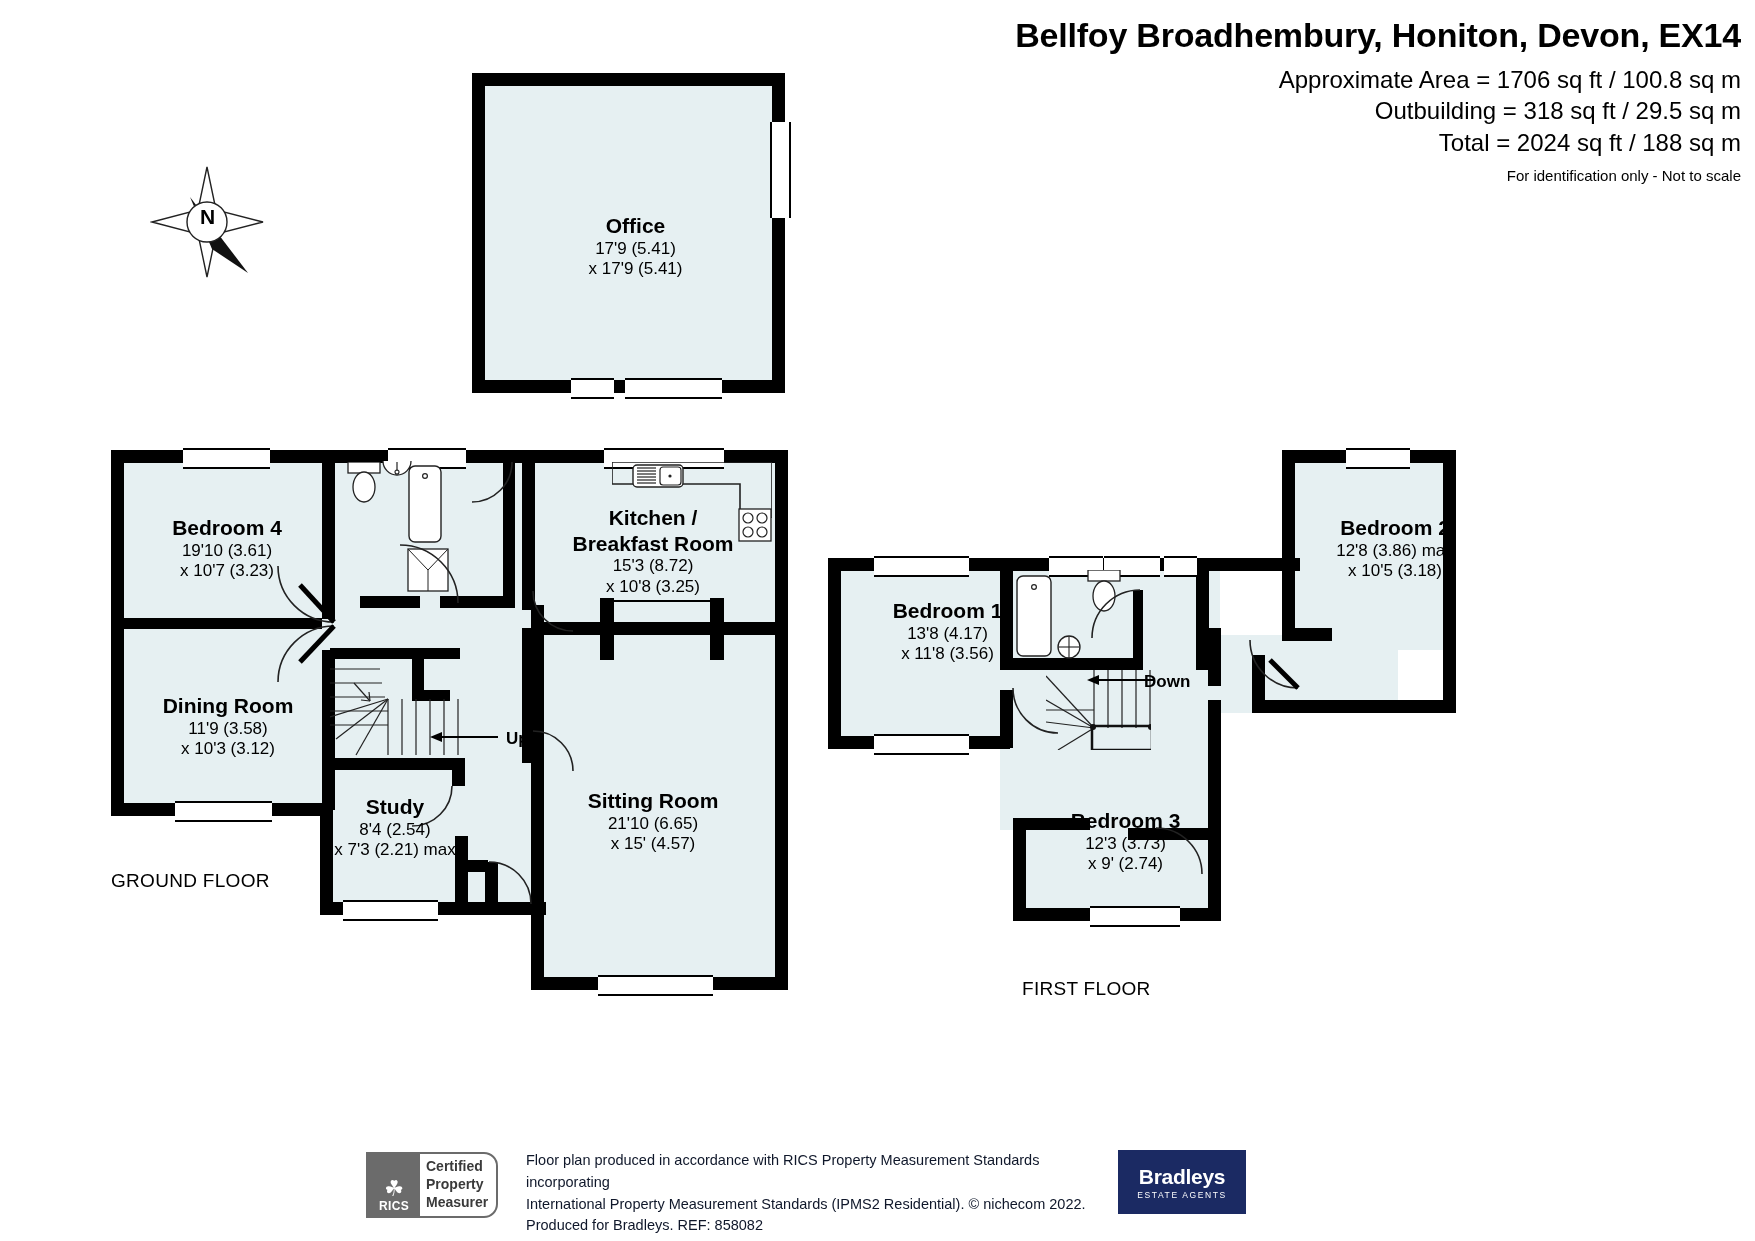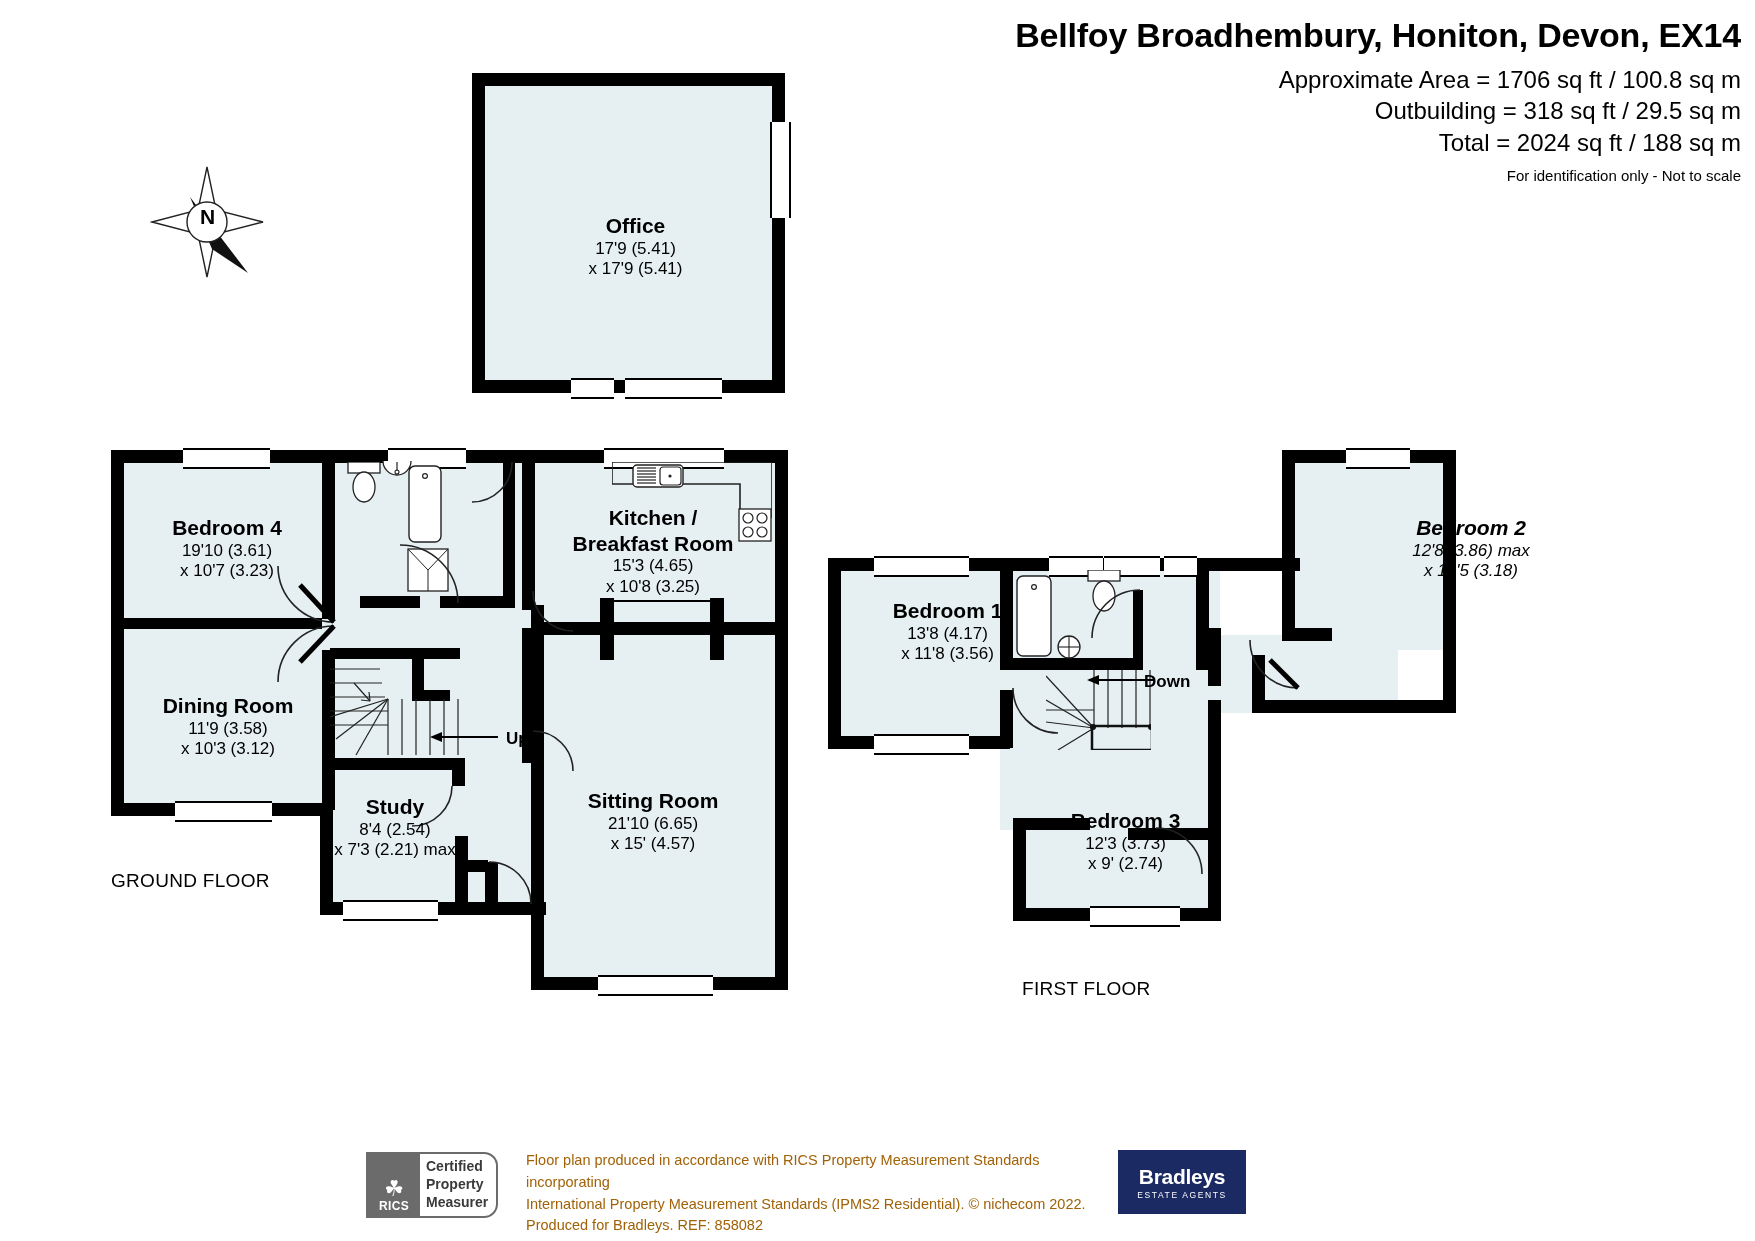--- a/index.html
+++ b/index.html
@@ -38,21 +38,21 @@
   #footer{position:absolute;left:366px;top:1150px;width:1020px;height:80px;}
   #rics-badge{position:absolute;left:0;top:2px;width:128px;height:62px;
               border:2px solid #6b6b6b;border-radius:0 14px 14px 0;background:#fff;
               display:flex;overflow:hidden;}
   #rics-mark{width:52px;background:#6b6b6b;color:#fff;display:flex;flex-direction:column;
              align-items:center;justify-content:flex-end;padding-bottom:3px;}
   #rics-mark .rics-glyph{font-size:22px;line-height:20px;}
   #rics-mark .rics-word{font-size:12px;font-weight:bold;letter-spacing:0.3px;}
   #rics-text{flex:1;display:flex;flex-direction:column;justify-content:center;padding-left:6px;
              color:#3a3a3a;font-size:14px;font-weight:bold;line-height:1.28;}
-  #fineprint{position:absolute;left:160px;top:0;width:580px;color:#a16207;font-size:14.5px;line-height:1.5;}
+  #fineprint{position:absolute;left:160px;top:0;width:580px;color:#0f172a;font-size:14.5px;line-height:1.5;}
   #brand{position:absolute;left:752px;top:0;width:128px;height:64px;background:#1b2a63;
          color:#fff;display:flex;flex-direction:column;align-items:center;justify-content:center;}
   #brand .bname{font-size:21px;font-weight:bold;letter-spacing:-0.3px;}
   #brand .btag{font-size:8.5px;letter-spacing:1.6px;margin-top:1px;}
 </style>
 </head>
 <body>
 
 <div id="title-block">
   <div id="plan-title">Bellfoy Broadhembury, Honiton, Devon, EX14</div>
@@ -281,21 +281,21 @@
 
   <div class="room-label" style="left:300px;top:794px;width:190px;">
     <span class="rname">Study</span>
     <span class="rdim">8'4 (2.54)</span>
     <span class="rdim">x 7'3 (2.21) max</span>
   </div>
 
   <div class="room-label" style="left:553px;top:505px;width:200px;">
     <span class="rname">Kitchen /</span>
     <span class="rname">Breakfast Room</span>
-    <span class="rdim">15'3 (4.65)</span>
+    <span class="rdim">15'3 (8.72)</span>
     <span class="rdim">x 10'8 (3.25)</span>
   </div>
 
   <div class="room-label" style="left:563px;top:788px;width:180px;">
     <span class="rname">Sitting Room</span>
     <span class="rdim">21'10 (6.65)</span>
     <span class="rdim">x 15' (4.57)</span>
   </div>
 
   <div class="floor-label" style="left:111px;top:822px;">GROUND FLOOR</div>
@@ -408,21 +408,21 @@
       <line x1="1298" y1="688" x2="1270" y2="660"></line>
     </g>
   </svg>
 
   <div class="room-label" style="left:860px;top:598px;width:175px;">
     <span class="rname">Bedroom 1</span>
     <span class="rdim">13'8 (4.17)</span>
     <span class="rdim">x 11'8 (3.56)</span>
   </div>
 
-  <div class="room-label" style="left:1376px;top:515px;width:190px;font-style:italic;">
+  <div class="room-label" style="left:1300px;top:515px;width:190px;">
     <span class="rname">Bedroom 2</span>
     <span class="rdim">12'8 (3.86) max</span>
     <span class="rdim">x 10'5 (3.18)</span>
   </div>
 
   <div class="room-label" style="left:1038px;top:808px;width:175px;">
     <span class="rname">Bedroom 3</span>
     <span class="rdim">12'3 (3.73)</span>
     <span class="rdim">x 9' (2.74)</span>
   </div>

